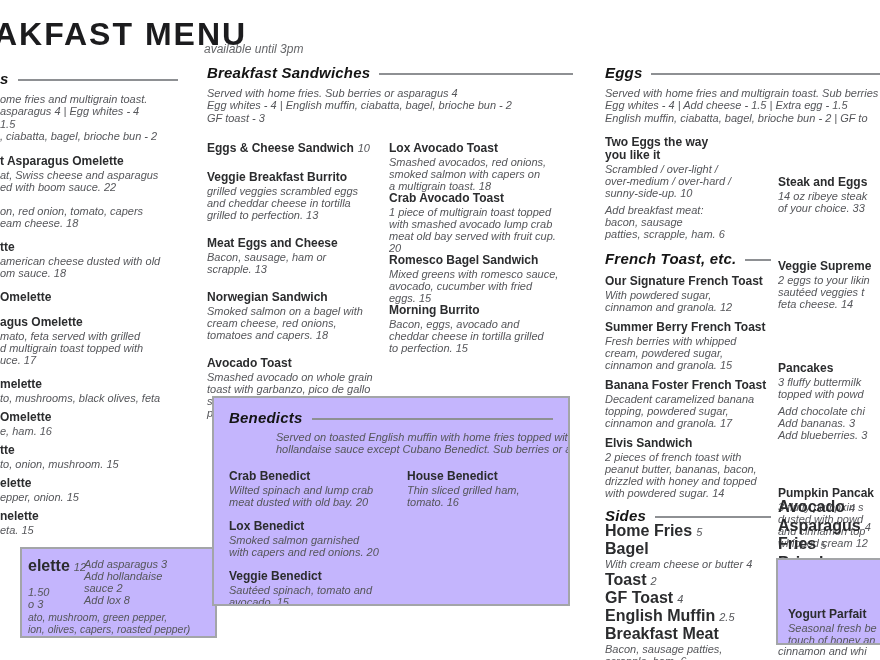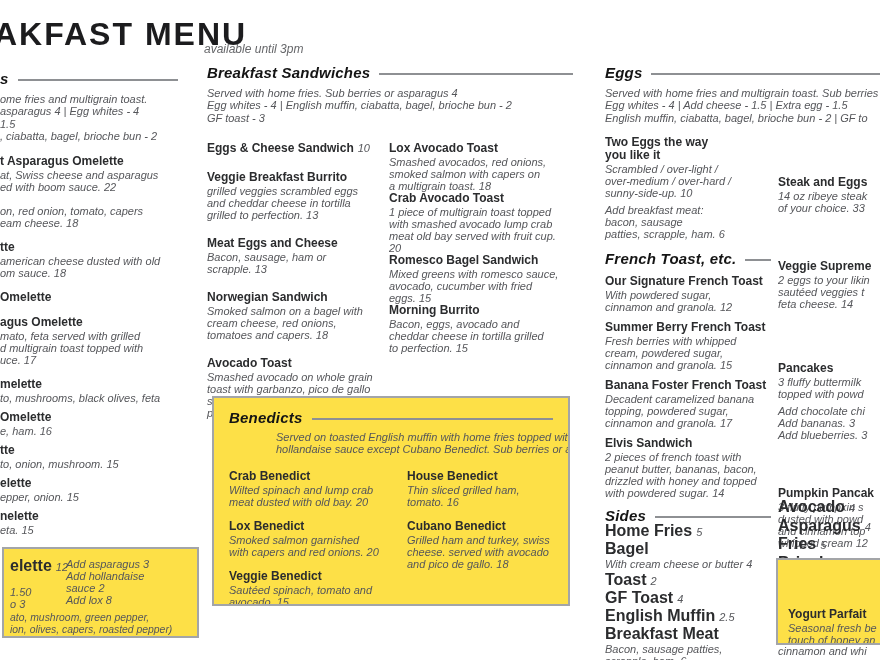--- a/index.html
+++ b/index.html
@@ -14,27 +14,27 @@
   .intro{font-style:italic;font-size:11px;line-height:12.4px;color:#55565a;white-space:pre-line;margin-top:6px;}
   .pre{white-space:pre !important;}
   .pre .ds,.pre .nm,.pre .extra{white-space:pre;}
   .item{margin-top:12px;}
   .nm{font-weight:bold;font-size:12px;line-height:13px;color:#2b2c2e;white-space:pre-line;}
   .nm-inline{font-weight:bold;font-size:16px;color:#2b2c2e;}
   .pr{font-style:italic;font-weight:normal;font-size:11px;color:#55565a;margin-left:4px;}
   .ds{font-style:italic;font-size:11px;line-height:12px;color:#55565a;white-space:pre-line;margin-top:1px;}
   .extra{font-style:italic;font-size:11px;line-height:12px;color:#55565a;white-space:pre-line;margin-top:5px;}
   .twocol{display:flex;margin-top:9px;}
-  .bx{position:absolute;border:2px solid #a3a5a8;background:#fde047;box-sizing:border-box;overflow:hidden;}
+  .bx{position:absolute;border:2px solid #a3a5a8;background:#c4b5fd;box-sizing:border-box;overflow:hidden;}
 
   #left-col{position:absolute;left:0;top:70px;width:178px;}
   #left-col .item{margin-top:12px;}
   #left-col .item.sm{margin-top:7px;}
 
-  #byo-box{left:2px;top:547px;width:197px;height:91px;}
+  #byo-box{left:20px;top:547px;width:197px;height:91px;}
   #byo-box .bx-title{position:absolute;left:6px;top:8px;}
   #byo-box .bx-left{position:absolute;left:6px;top:36px;}
   #byo-box .bx-right{position:absolute;left:62px;top:8px;}
   #byo-box .bx-footer{position:absolute;left:6px;top:62px;font-size:10.4px;line-height:11.6px;}
 
   #mid-col{position:absolute;left:207px;top:64px;width:366px;}
   #mid-col .ca{width:182px;}
   #mid-col .cb{width:184px;}
   #mid-col .item{margin-top:16px;}
   #mid-col .cb .item{margin-top:0;}
@@ -236,26 +236,20 @@
           <div class="nm">Veggie Benedict</div>
           <div class="ds">Sautéed spinach, tomato and
 avocado. 15</div>
         </div>
     </div>
     <div class="cb">
       <div class="item">
           <div class="nm">House Benedict</div>
           <div class="ds">Thin sliced grilled ham,
 tomato. 16</div>
-        </div>
-      <div class="item">
-          <div class="nm">Cubano Benedict</div>
-          <div class="ds">Grilled ham and turkey, swiss
-cheese. served with avocado
-and pico de gallo. 18</div>
         </div>
     </div>
   </div>
 </div>
 
 <div id="eggs-col">
   <div class="sec-h wide">
     <span class="ht">Eggs</span>
     <span class="rule"></span>
   </div>

